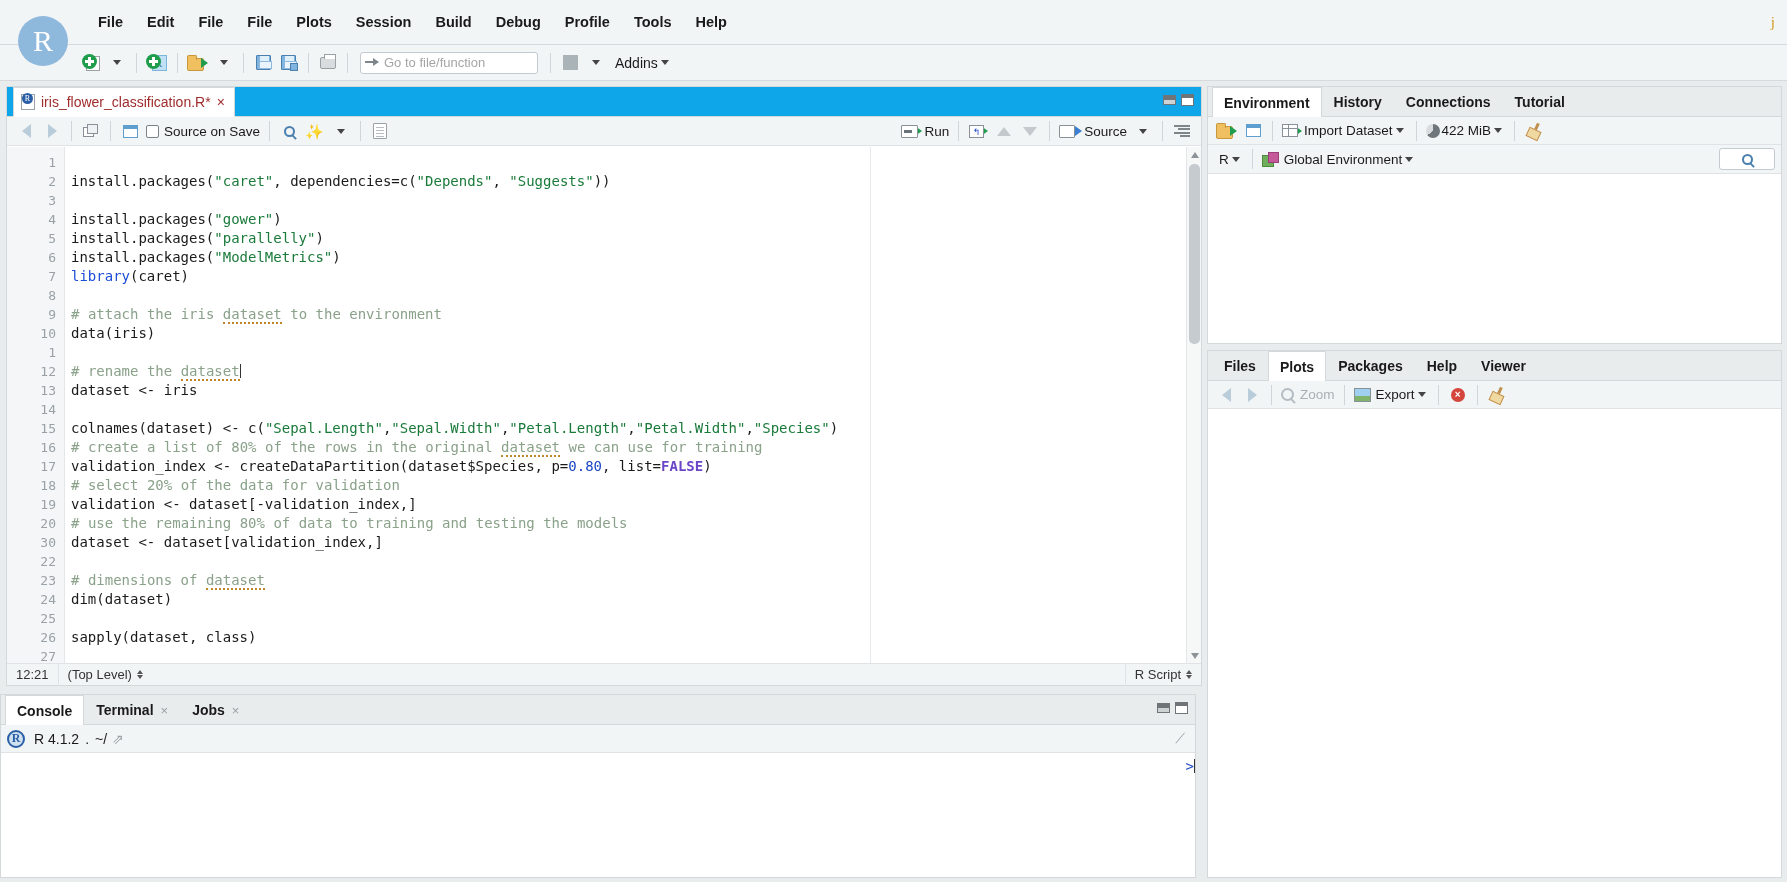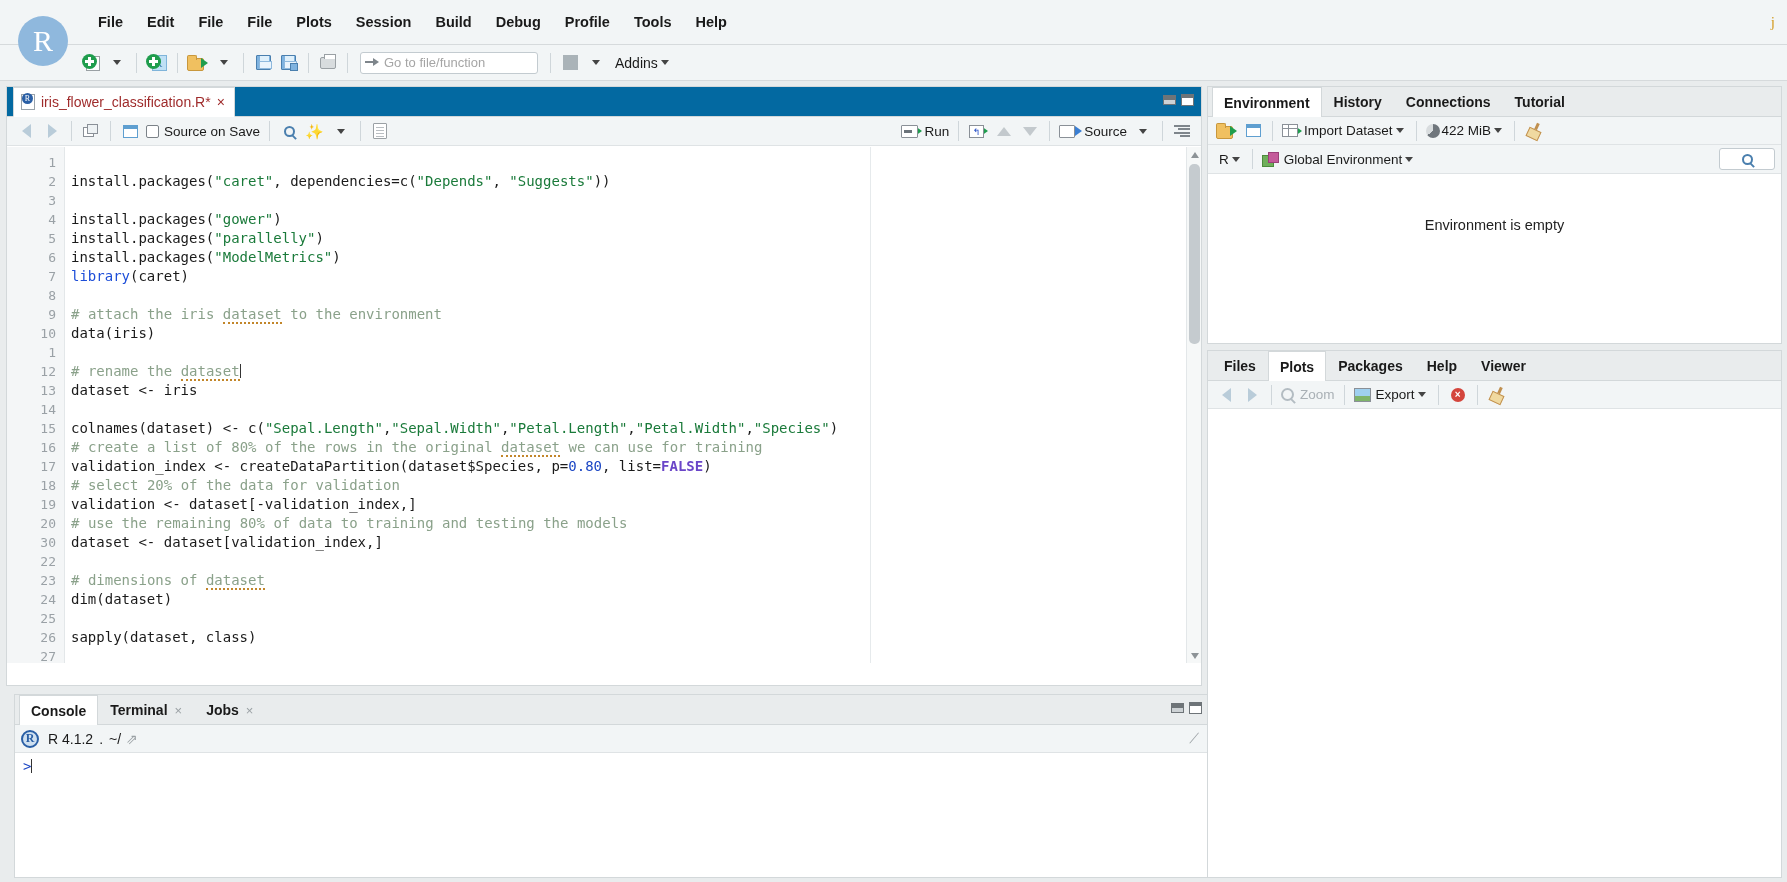--- a/index.html
+++ b/index.html
@@ -97,21 +97,21 @@
   }
   .pane-minmax {
     position: absolute; right: 7px; top: 7px; display: flex; gap: 5px; align-items: center;
   }
   .mm-min { width: 13px; height: 10px; border: 1px solid #6e7478; border-top: 5px solid #6e7478; background: #cdd2d5; }
   .mm-max { width: 13px; height: 12px; border: 1px solid #6e7478; border-top: 4px solid #6e7478; background: #fff; }
 
   
   #source-pane { left: 6px; top: 86px; width: 1196px; height: 600px; }
   .src-tabbar { display: flex; align-items: flex-end; height: 30px;
-    background: #0369a1; border-bottom: 1px solid #d3d8da; padding-left: 6px; position: relative; }
+    background: #0ea5e9; border-bottom: 1px solid #d3d8da; padding-left: 6px; position: relative; }
   .src-tab {
     height: 30px; display: flex; align-items: center; gap: 6px;
     padding: 0 9px 0 7px; background: #ffffff;
     border: 1px solid #d3d8da; border-bottom: 1px solid #fff;
     margin-bottom: -1px; font-size: 14px; color: #9f2b2b; white-space: nowrap;
   }
   .ricon {
     width: 14px; height: 16px; background: #fff; border: 1px solid #9aa3aa;
     position: relative; display: inline-block; flex: none;
   }
@@ -195,21 +195,21 @@
   .status-sep { width: 1px; height: 22px; background: #dfe3e5; }
   .updown {
     display: inline-flex; flex-direction: column; gap: 1px; margin-left: 2px;
   }
   .updown i { display:block; width:0;height:0;border-left:3px solid transparent;border-right:3px solid transparent; }
   .updown i.u { border-bottom: 4px solid #555; }
   .updown i.d { border-top: 4px solid #555; }
   .src-status-right { margin-left: auto; display:flex; align-items:center; }
 
   
-  #console-pane { left: 14px; top: 694px; width: 1196px; height: 184px; }
+  #console-pane { left: 0; top: 694px; width: 1196px; height: 184px; text-align: right; }
   .console-body {
     position: absolute; left: 0; right: 0; top: 59px; bottom: 0;
     background: #ffffff; padding: 4px 0 0 8px;
     font-family: "DejaVu Sans Mono", monospace; font-size: 14px;
   }
   .console-path {
     display: flex; align-items: center; height: 28px;
     background: #f2f5f6; border-bottom: 1px solid #dfe3e5; padding: 0 6px;
     font-size: 14px; position: relative;
   }
@@ -588,20 +588,41 @@
         <div class="vs-up">
             <span class="tri-up"></span>
           </div>
         <div class="vs-thumb"></div>
         <div class="vs-dn">
             <span class="tri-dn"></span>
           </div>
       </div>
     </div>
 
+    <div class="src-status">
+      <div class="status-cell">12:21</div>
+      <div class="status-sep"></div>
+      <div class="status-cell">
+        <span>(Top Level)</span>
+        <span class="updown">
+            <i class="u"></i>
+            <i class="d"></i>
+          </span>
+      </div>
+      <div class="src-status-right">
+        <div class="status-sep"></div>
+        <div class="status-cell">
+          <span>R Script</span>
+          <span class="updown">
+              <i class="u"></i>
+              <i class="d"></i>
+            </span>
+        </div>
+      </div>
+    </div>
   </div>
 
   <div class="pane" id="console-pane">
     <div class="pane-tabs">
       <div class="ptab active">
         <span>Console</span>
       </div>
       <div class="ptab">
         <span>Terminal</span>
         <span class="xclose">×</span>
@@ -685,23 +706,20 @@
       <div class="tb-sep"></div>
       <div class="tb-btn">
         <span class="cubes ico"></span>
         <span class="mini-lbl" style="margin-left:6px;">Global Environment</span>
         <span class="caret-dn"></span>
       </div>
       <div class="search-box">
         <span class="magnif"></span>
       </div>
     </div>
-    <div class="env-body">
-      <span>Environment is empty</span>
-    </div>
   </div>
 
   <div class="pane" id="files-pane">
     <div class="pane-tabs">
       <div class="ptab">
         <span>Files</span>
       </div>
       <div class="ptab active">
         <span>Plots</span>
       </div>

